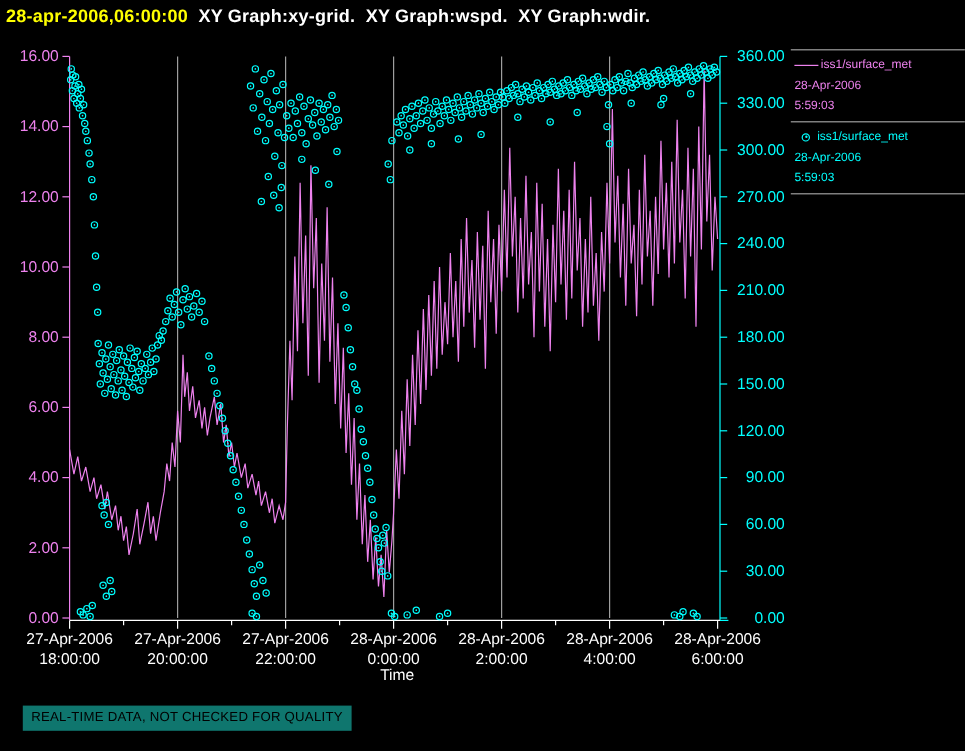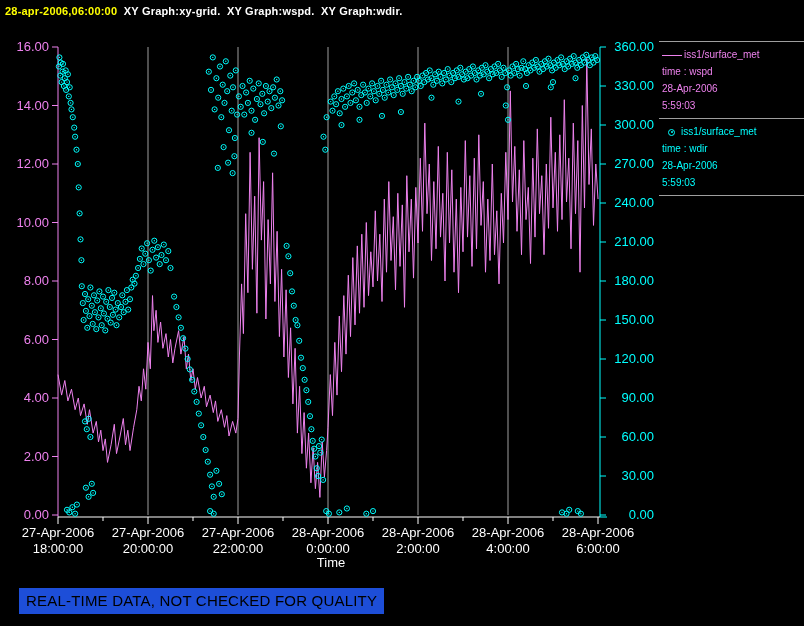--- a/index.html
+++ b/index.html
@@ -1,33 +1,33 @@
 <!DOCTYPE html>
 <html><head>
 <meta charset="utf-8">
 <style>
   html,body{margin:0;padding:0;background:#000;}
   body{width:804px;height:626px;position:relative;overflow:hidden;
        font-family:"Liberation Sans",sans-serif;}
-  .titlebar{position:absolute;left:5px;top:5px;white-space:pre;font-size:11px;
+  .titlebar{position:absolute;left:5px;top:5px;white-space:pre;font-size:15px;
             font-weight:bold;letter-spacing:.2px;}
   .titlebar .ts{color:#ffff00;}
   .titlebar .graphs{color:#ffffff;}
   #chart{position:absolute;left:0;top:0;}
   .legend{position:absolute;left:659px;top:38px;width:145px;font-size:10px;line-height:17px;}
   .legend .sep{height:1px;background:#9e9e9e;margin:3px 0;}
   .legend .entry{padding:1px 0 1px 3px;}
   .lmark{display:inline-block;width:20px;height:0;border-top:1px solid currentColor;
          vertical-align:middle;margin-right:2px;}
   .cmark{display:inline-block;width:5px;height:5px;border:1px solid currentColor;
          border-radius:50%;position:relative;margin:0 6px 0 6px;vertical-align:middle;}
   .cmark::after{content:"";position:absolute;left:1.5px;top:1.5px;width:2px;height:2px;
          background:currentColor;border-radius:50%;}
-  .notice{position:absolute;left:19px;top:588px;background:#1d4ed8;color:#000000;
-          font-size:15px;letter-spacing:.2px;padding:4px 7px 5px 7px;}
+  .notice{position:absolute;left:19px;top:588px;background:#0f766e;color:#000000;
+          font-size:11px;letter-spacing:.2px;padding:4px 7px 5px 7px;}
 </style>
 </head>
 <body>
 
 <div class="titlebar"><span class="ts">28-apr-2006,06:00:00</span><span class="graphs">  XY Graph:xy-grid.  XY Graph:wspd.  XY Graph:wdir.</span></div>
 
 <svg id="chart" width="804" height="580">
     <line x1="148" y1="47" x2="148" y2="515" stroke="#9e9e9e" stroke-width="1"></line>
     <line x1="238" y1="47" x2="238" y2="515" stroke="#9e9e9e" stroke-width="1"></line>
     <line x1="328" y1="47" x2="328" y2="515" stroke="#9e9e9e" stroke-width="1"></line>
@@ -867,27 +867,25 @@
     <circle cx="577.8" cy="511.1" r="2.6" fill="none" stroke="#00ffff" stroke-width="1"></circle>
     <circle cx="577.8" cy="511.1" r="0.7" fill="#00ffff" stroke="none"></circle>
     <circle cx="580.9" cy="513.7" r="2.6" fill="none" stroke="#00ffff" stroke-width="1"></circle>
     <circle cx="580.9" cy="513.7" r="0.7" fill="#00ffff" stroke="none"></circle>
   </svg>
 
 <div class="legend">
   <div class="sep" style="background: rgb(158, 158, 158);"></div>
   <div class="entry" style="color: rgb(238, 130, 238);">
     <div><span class="lmark"></span><span>iss1/surface_met</span></div>
-    <div>time : wspd</div>
     <div>28-Apr-2006</div>
     <div>5:59:03</div>
   </div>
   <div class="sep" style="background: rgb(158, 158, 158);"></div>
   <div class="entry" style="color: rgb(0, 255, 255);">
     <div><span class="cmark"></span><span>iss1/surface_met</span></div>
-    <div>time : wdir</div>
     <div>28-Apr-2006</div>
     <div>5:59:03</div>
   </div>
   <div class="sep" style="background: rgb(158, 158, 158);"></div>
 </div>
 
 <div class="notice">REAL-TIME DATA, NOT CHECKED FOR QUALITY</div>
 
 </body></html>

